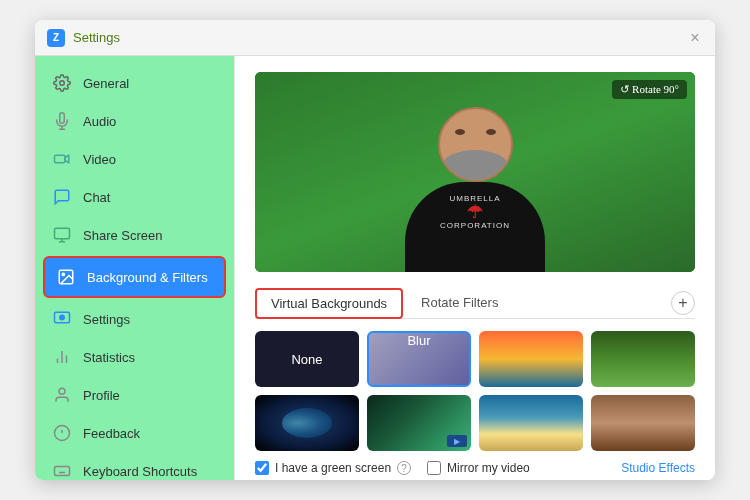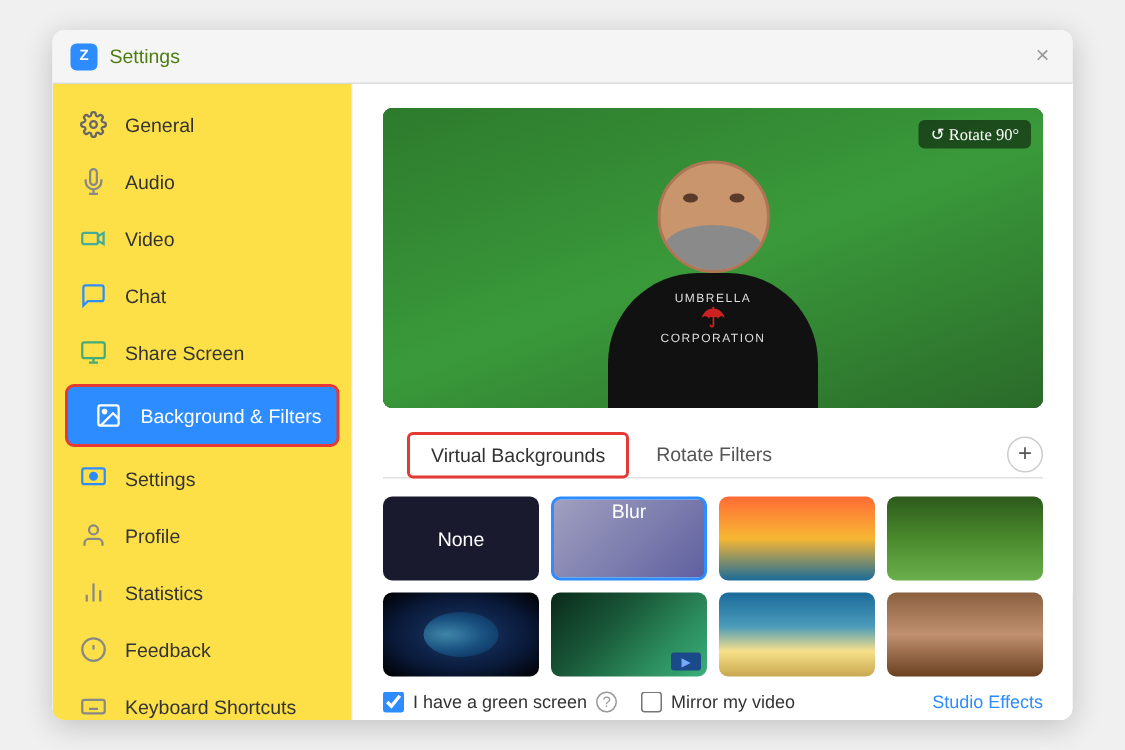--- a/index.html
+++ b/index.html
@@ -67,21 +67,21 @@
       color: #999;
       font-size: 16px;
     }
     .content {
       display: flex;
       flex: 1;
       overflow: hidden;
     }
     .sidebar {
       width: 200px;
-      background: #fde047;
+      background: #86efac;
       border-right: 1px solid #e8e8e8;
       padding: 8px 0;
       flex-shrink: 0;
       overflow-y: auto;
     }
     .sidebar-item {
       display: flex;
       align-items: center;
       gap: 10px;
       padding: 8px 16px;
@@ -161,21 +161,20 @@
       border-bottom: 1px solid #e0e0e0;
       margin-bottom: 12px;
     }
     .tab {
       padding: 6px 14px;
       cursor: pointer;
       font-size: 13px;
       color: #555;
       border-bottom: 2px solid transparent;
       margin-bottom: -1px;
-      margin-left: 16px;
     }
     .tab.active-red {
       border: 2px solid #e53935;
       border-radius: 4px;
       color: #333;
       border-bottom: 2px solid #e53935;
       margin-bottom: -1px;
     }
     .add-btn {
       margin-left: auto;
@@ -341,21 +340,21 @@
       <div class="sidebar-item">
         <div class="icon-circle">
           <svg class="icon-svg" viewBox="0 0 24 24" fill="none" stroke="#4a7" stroke-width="2">
             <rect x="2" y="3" width="20" height="14" rx="2"></rect>
             <path d="M8 21h8M12 17v4"></path>
           </svg>
         </div>
         <span class="sidebar-item-label">Share Screen</span>
       </div>
 
-      <div class="sidebar-item active" style="border: 2px solid #e53935; background:#2d8cff; border-radius:6px; margin:2px 8px;justify-content:flex-end;">
+      <div class="sidebar-item active" style="border: 2px solid #e53935; background:#2d8cff; border-radius:6px; margin:2px 8px;">
         <div class="icon-circle">
           <svg class="icon-svg" viewBox="0 0 24 24" fill="none" stroke="#fff" stroke-width="2">
             <rect x="3" y="3" width="18" height="18" rx="2"></rect>
             <circle cx="8.5" cy="8.5" r="1.5" fill="#fff"></circle>
             <path d="M21 15l-5-5L5 21" stroke="#fff"></path>
           </svg>
         </div>
         <span class="sidebar-item-label" style="color:#fff;font-weight:500;">Background &amp; Filters</span>
       </div>
 
@@ -365,36 +364,36 @@
             <rect x="2" y="3" width="20" height="14" rx="2"></rect>
             <circle cx="12" cy="10" r="3" fill="#2d8cff"></circle>
           </svg>
         </div>
         <span class="sidebar-item-label">Settings</span>
       </div>
 
       <div class="sidebar-item">
         <div class="icon-circle">
           <svg class="icon-svg" viewBox="0 0 24 24" fill="none" stroke="#888" stroke-width="2">
-            <path d="M20 21v-2a4 4 0 0 0-4-4H8a4 4 0 0 0-4 4v2"></path>
-            <circle cx="12" cy="7" r="4"></circle>
-          </svg>
-        </div>
-        <span class="sidebar-item-label">Profile</span>
-      </div>
-
-      <div class="sidebar-item">
-        <div class="icon-circle">
-          <svg class="icon-svg" viewBox="0 0 24 24" fill="none" stroke="#888" stroke-width="2">
             <line x1="18" y1="20" x2="18" y2="10"></line>
             <line x1="12" y1="20" x2="12" y2="4"></line>
             <line x1="6" y1="20" x2="6" y2="14"></line>
           </svg>
         </div>
         <span class="sidebar-item-label">Statistics</span>
+      </div>
+
+      <div class="sidebar-item">
+        <div class="icon-circle">
+          <svg class="icon-svg" viewBox="0 0 24 24" fill="none" stroke="#888" stroke-width="2">
+            <path d="M20 21v-2a4 4 0 0 0-4-4H8a4 4 0 0 0-4 4v2"></path>
+            <circle cx="12" cy="7" r="4"></circle>
+          </svg>
+        </div>
+        <span class="sidebar-item-label">Profile</span>
       </div>
 
       <div class="sidebar-item">
         <div class="icon-circle">
           <svg class="icon-svg" viewBox="0 0 24 24" fill="none" stroke="#888" stroke-width="2">
             <circle cx="12" cy="12" r="10"></circle>
             <path d="M12 8v4M12 16h.01"></path>
           </svg>
         </div>
         <span class="sidebar-item-label">Feedback</span>

